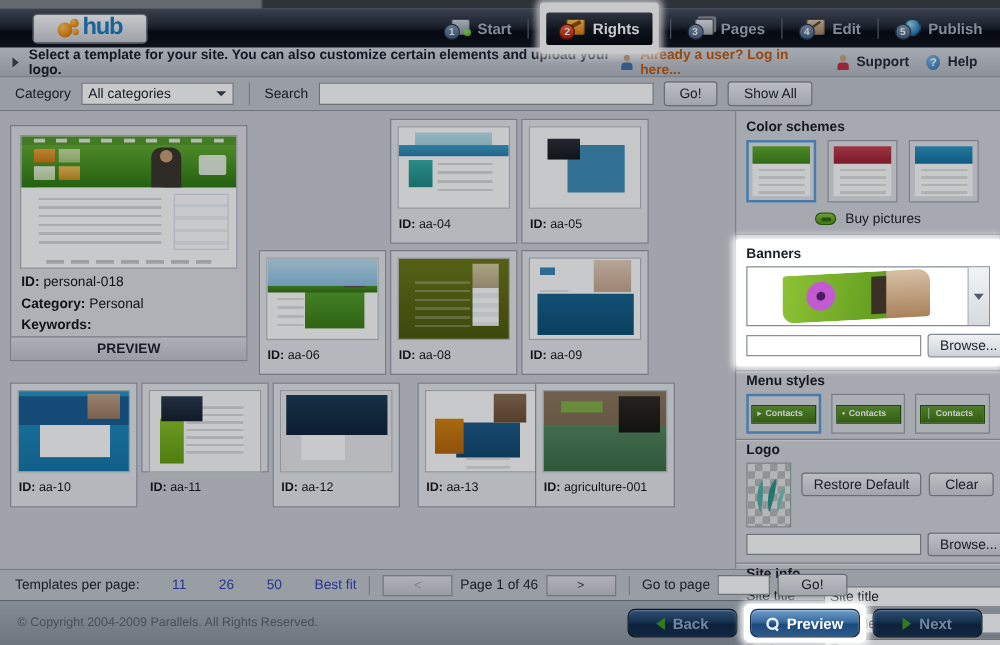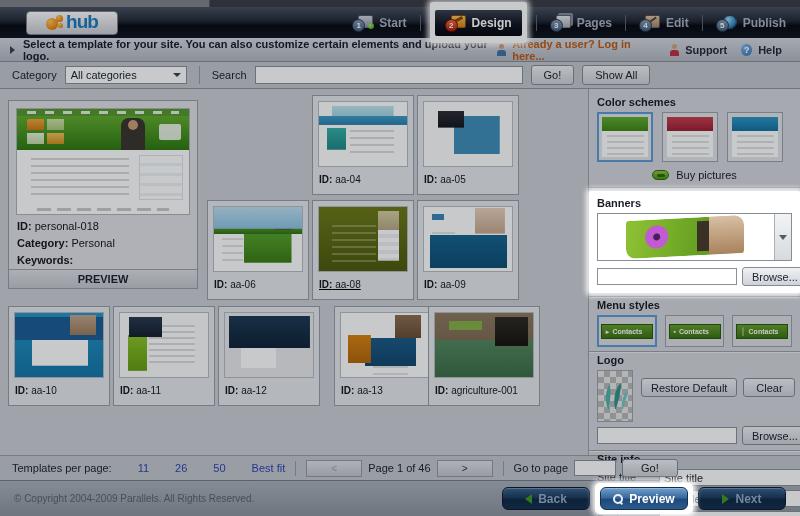--- a/index.html
+++ b/index.html
@@ -249,21 +249,21 @@
       <span class="nav-label">Start</span>
     </div>
     <div class="nav-sep"></div>
     <div class="spotlight-design">
       <div class="inner-dark">
         <div class="nav-item">
           <span class="nav-ico">
               <span class="nav-glyph g-design"></span>
               <span class="nav-badge red">2</span>
             </span>
-          <span class="nav-label">Design</span>
+          <span class="nav-label">Rights</span>
         </div>
       </div>
     </div>
     <div class="nav-sep"></div>
     <div class="nav-item">
       <span class="nav-ico">
           <span class="nav-glyph g-pages"></span>
           <span class="nav-badge">3</span>
         </span>
       <span class="nav-label">Pages</span>
@@ -347,40 +347,40 @@
         </div>
       <div class="cap"><b>ID:</b> <span>aa-05</span></div>
     </div>
 
     <div class="card" style="left:207px;top:111px;width:102px;height:100px;">
       <div class="thumb">
           <div class="t t-aa06"></div>
         </div>
       <div class="cap"><b>ID:</b> <span>aa-06</span></div>
     </div>
-    <div class="card" style="left:312px;top:111px;width:102px;height:100px;text-decoration:underline;">
+    <div class="card" style="left:312px;top:111px;width:102px;height:100px;">
       <div class="thumb">
           <div class="t t-aa08"></div>
         </div>
       <div class="cap"><b>ID:</b> <span>aa-08</span></div>
     </div>
     <div class="card" style="left:417px;top:111px;width:102px;height:100px;">
       <div class="thumb">
           <div class="t t-aa09"></div>
         </div>
       <div class="cap"><b>ID:</b> <span>aa-09</span></div>
     </div>
 
     <div class="card" style="left:8px;top:217px;width:102px;height:100px;">
       <div class="thumb">
           <div class="t t-aa10"></div>
         </div>
       <div class="cap"><b>ID:</b> <span>aa-10</span></div>
     </div>
-    <div class="card" style="left:113px;top:217px;width:102px;height:100px;">
+    <div class="card" style="left:113px;top:217px;width:102px;height:72px;">
       <div class="thumb">
           <div class="t t-aa11"></div>
         </div>
       <div class="cap"><b>ID:</b> <span>aa-11</span></div>
     </div>
     <div class="card" style="left:218px;top:217px;width:102px;height:100px;">
       <div class="thumb">
           <div class="t t-aa12"></div>
         </div>
       <div class="cap"><b>ID:</b> <span>aa-12</span></div>

